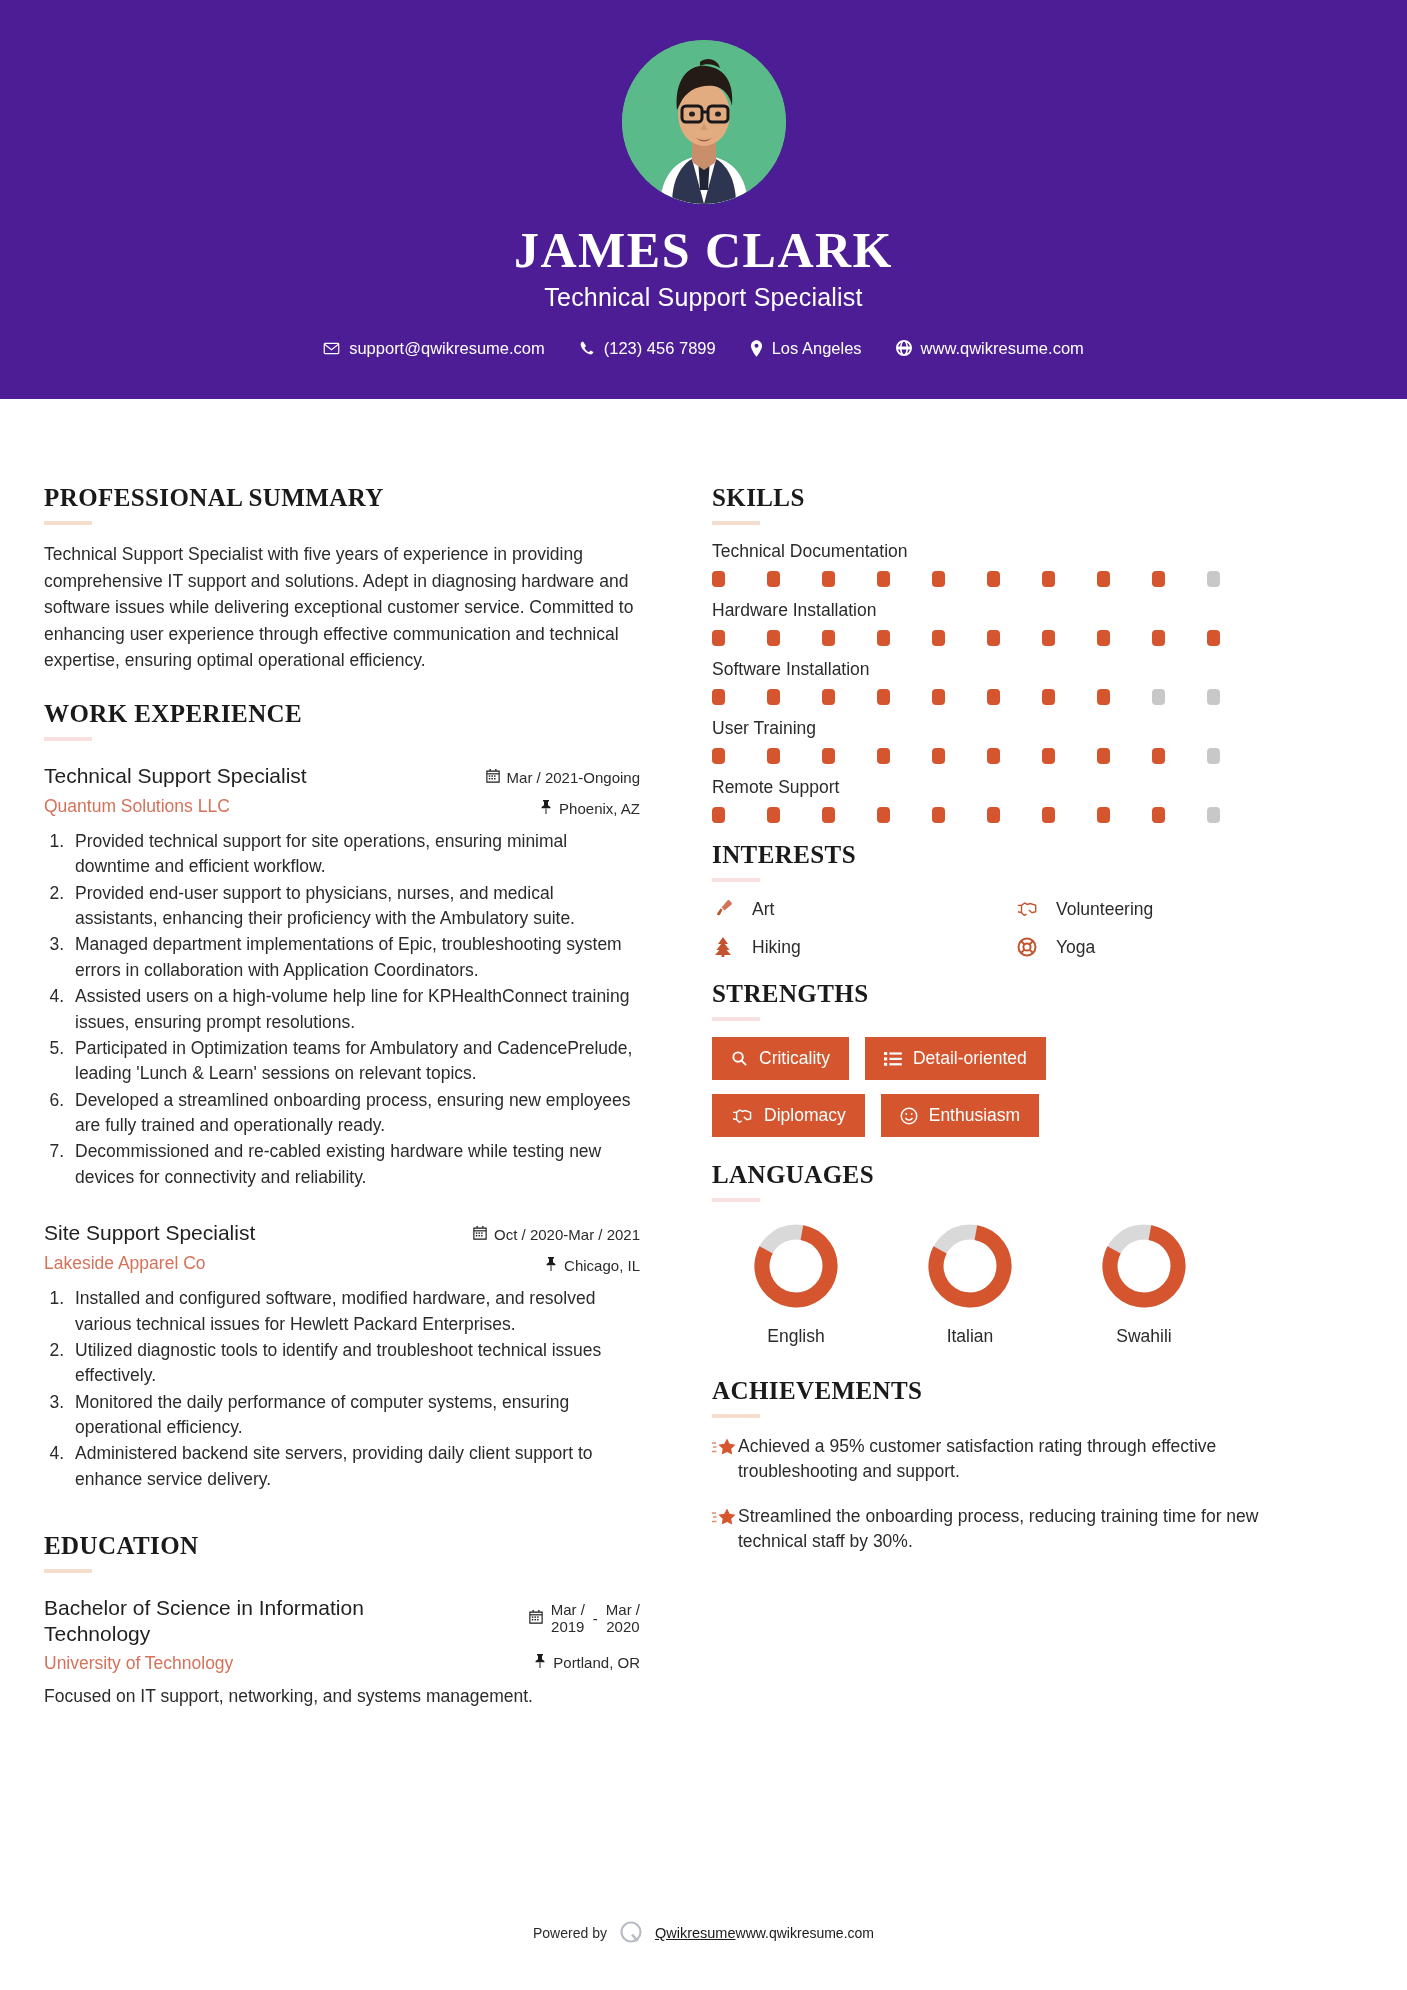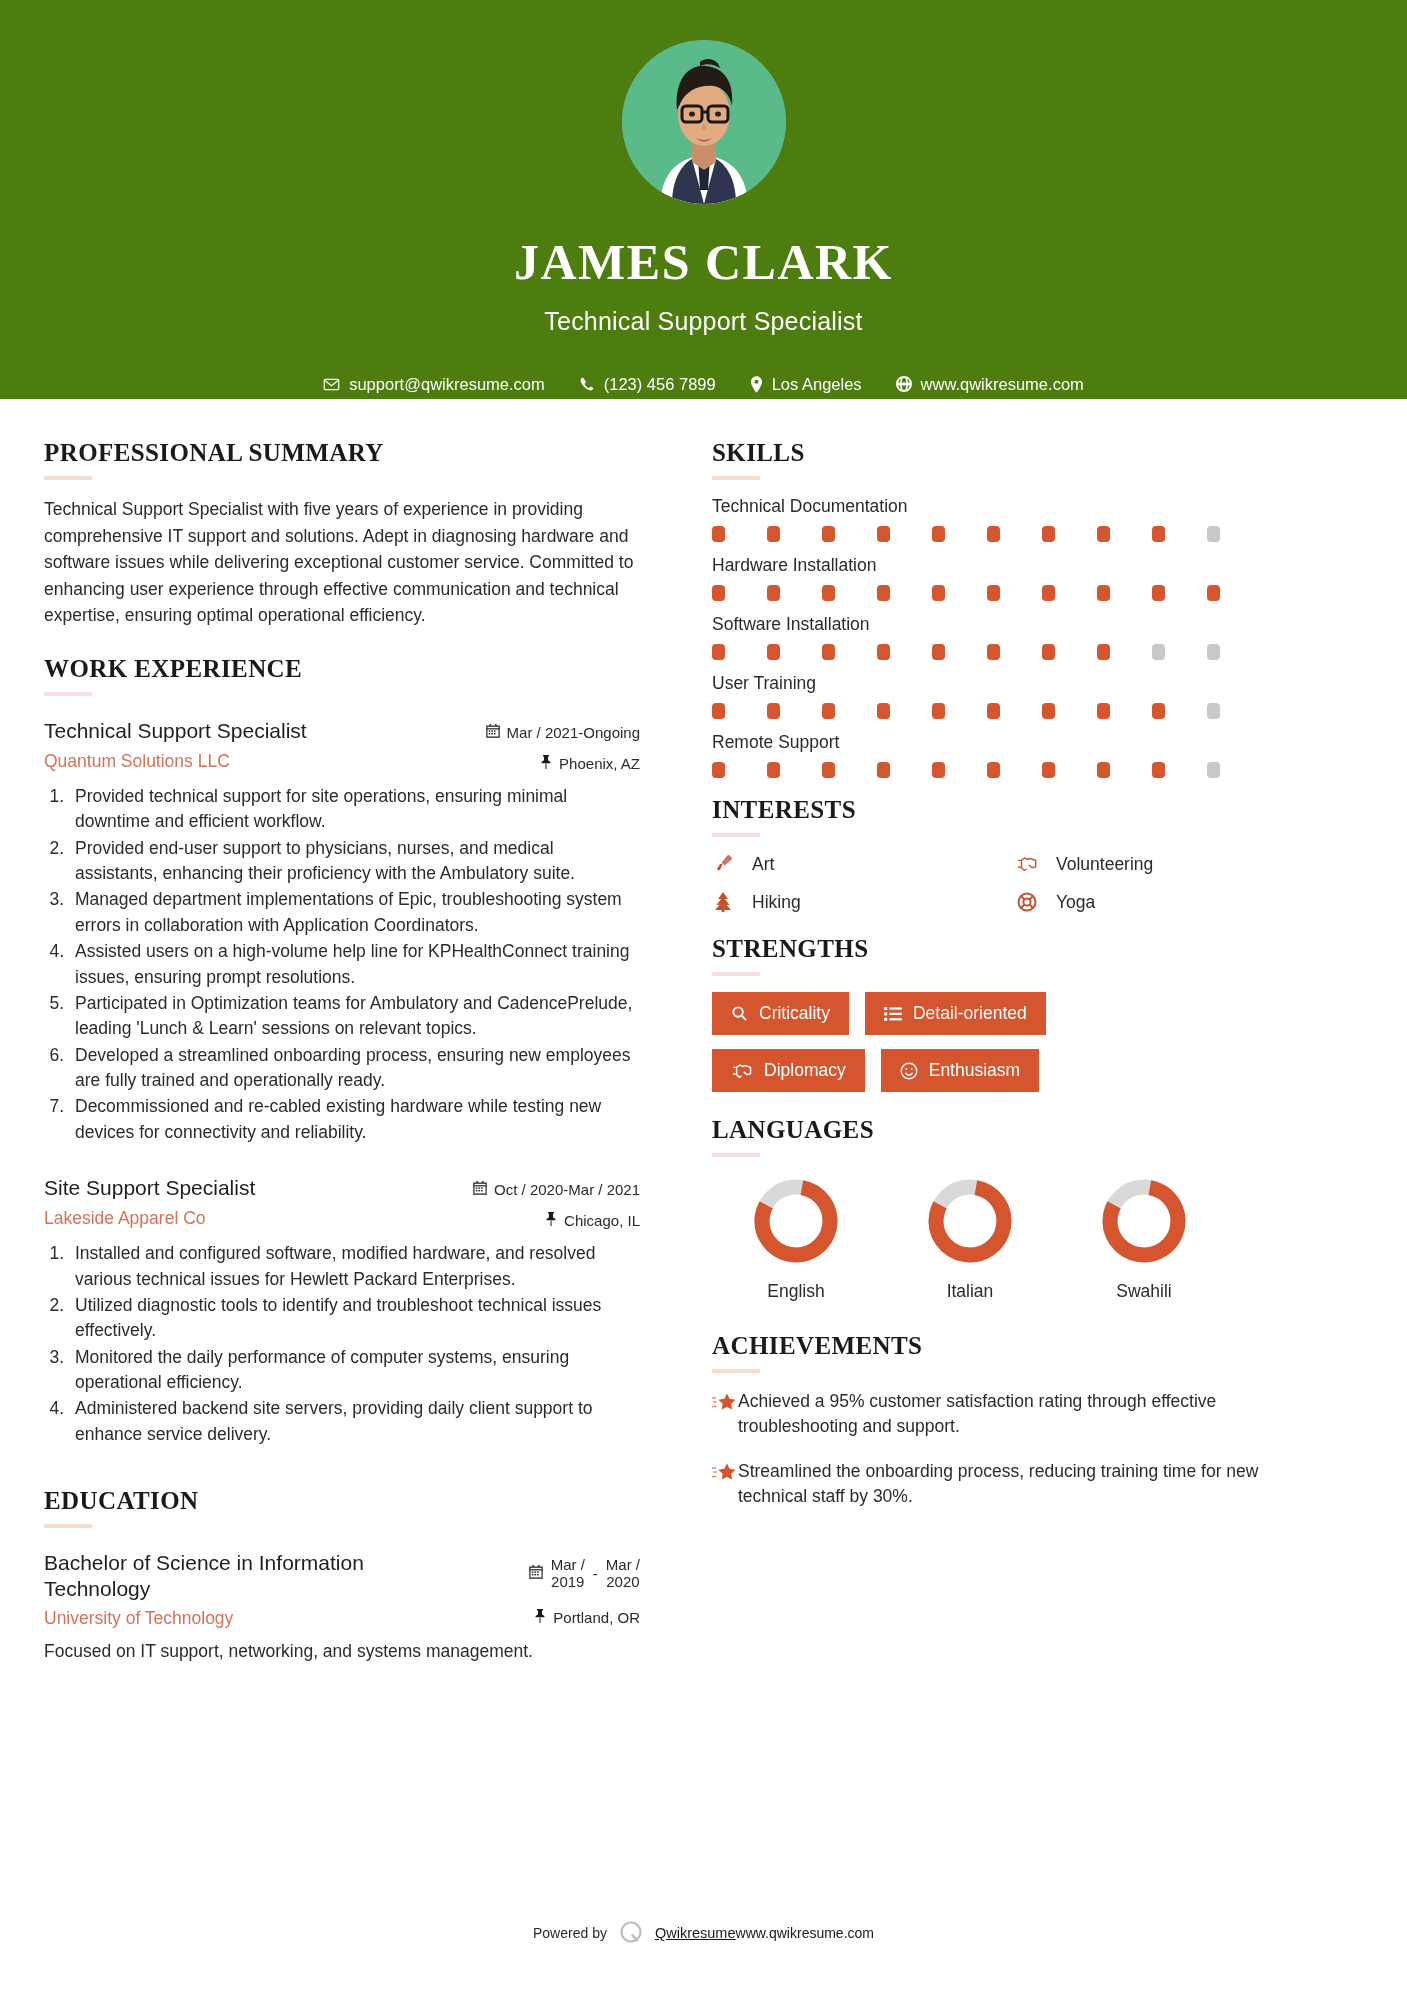--- a/index.html
+++ b/index.html
@@ -6,28 +6,27 @@
   html, body {
     width: 1407px;
     height: 1990px;
     background: #ffffff;
     font-family: "Liberation Sans", sans-serif;
   }
   .page { position: relative; width: 1407px; height: 1990px; background:#fff; overflow:hidden; }
 
   
   .header {
-    background: #4d7c0f;
+    background: #4c1d95;
     height: 399px;
     width: 100%;
     display: flex;
     flex-direction: column;
     align-items: center;
     padding-top: 40px;
-    gap: 12px;
   }
   .avatar-wrap {
     width: 164px; height: 164px;
     border-radius: 50%;
     background: #5bba8a;
     overflow: hidden;
     position: relative;
   }
   .avatar-face { position:absolute; left:0; top:0; width:100%; height:100%; }
   .name {
@@ -55,20 +54,21 @@
     font-size: 16.5px;
   }
   .contact-item { display:flex; align-items:center; gap:9px; padding: 0 17px; }
   .contact-item svg { display:block; }
 
   
   .body {
     display: flex;
     padding: 40px 24px 0 44px;
     gap: 0;
+    margin-top: 45px;
   }
   .col-left  { width: 636px; padding-right: 40px; }
   .col-right { width: 640px; padding-left: 32px; }
 
   .sec-title {
     font-family: "Liberation Serif", serif;
     font-weight: bold;
     font-size: 25px;
     color: #1a1a1a;
     letter-spacing: 0.4px;

